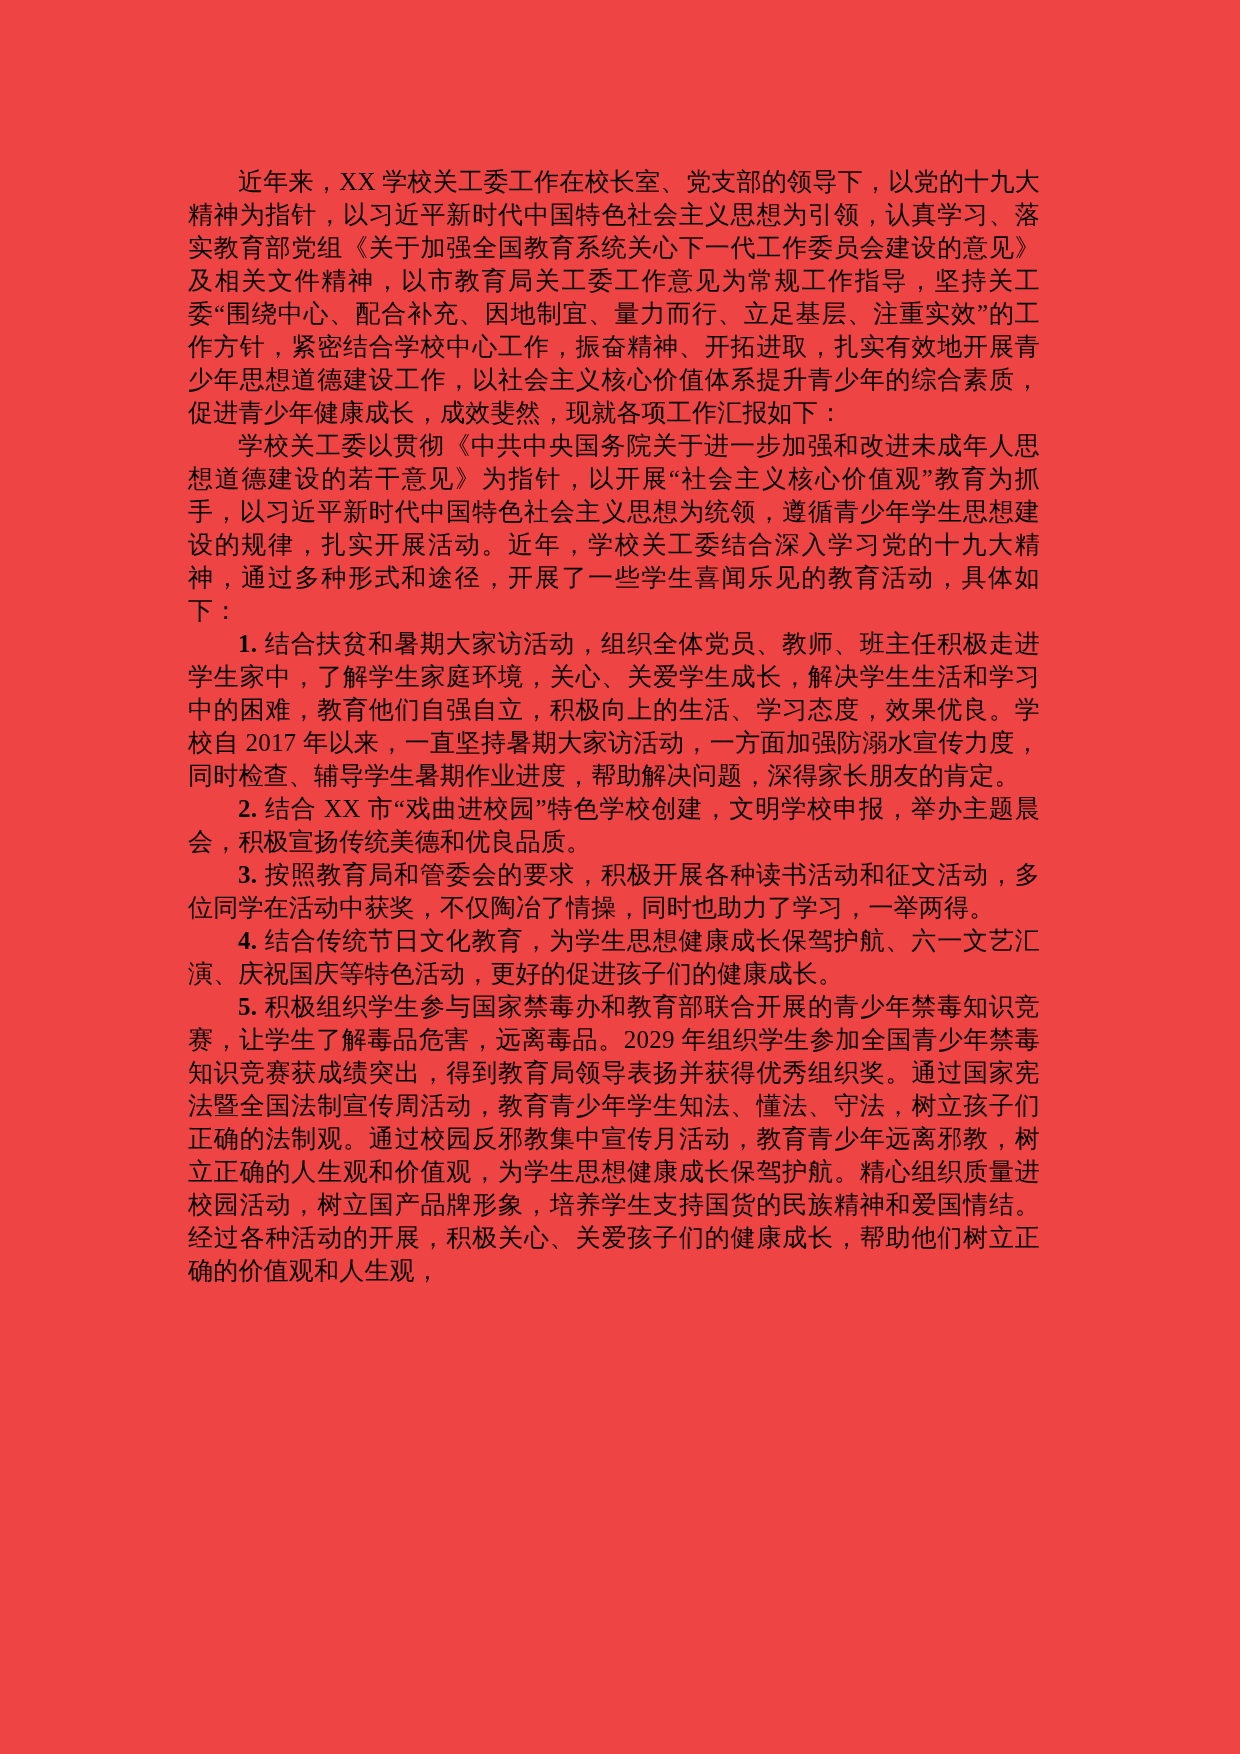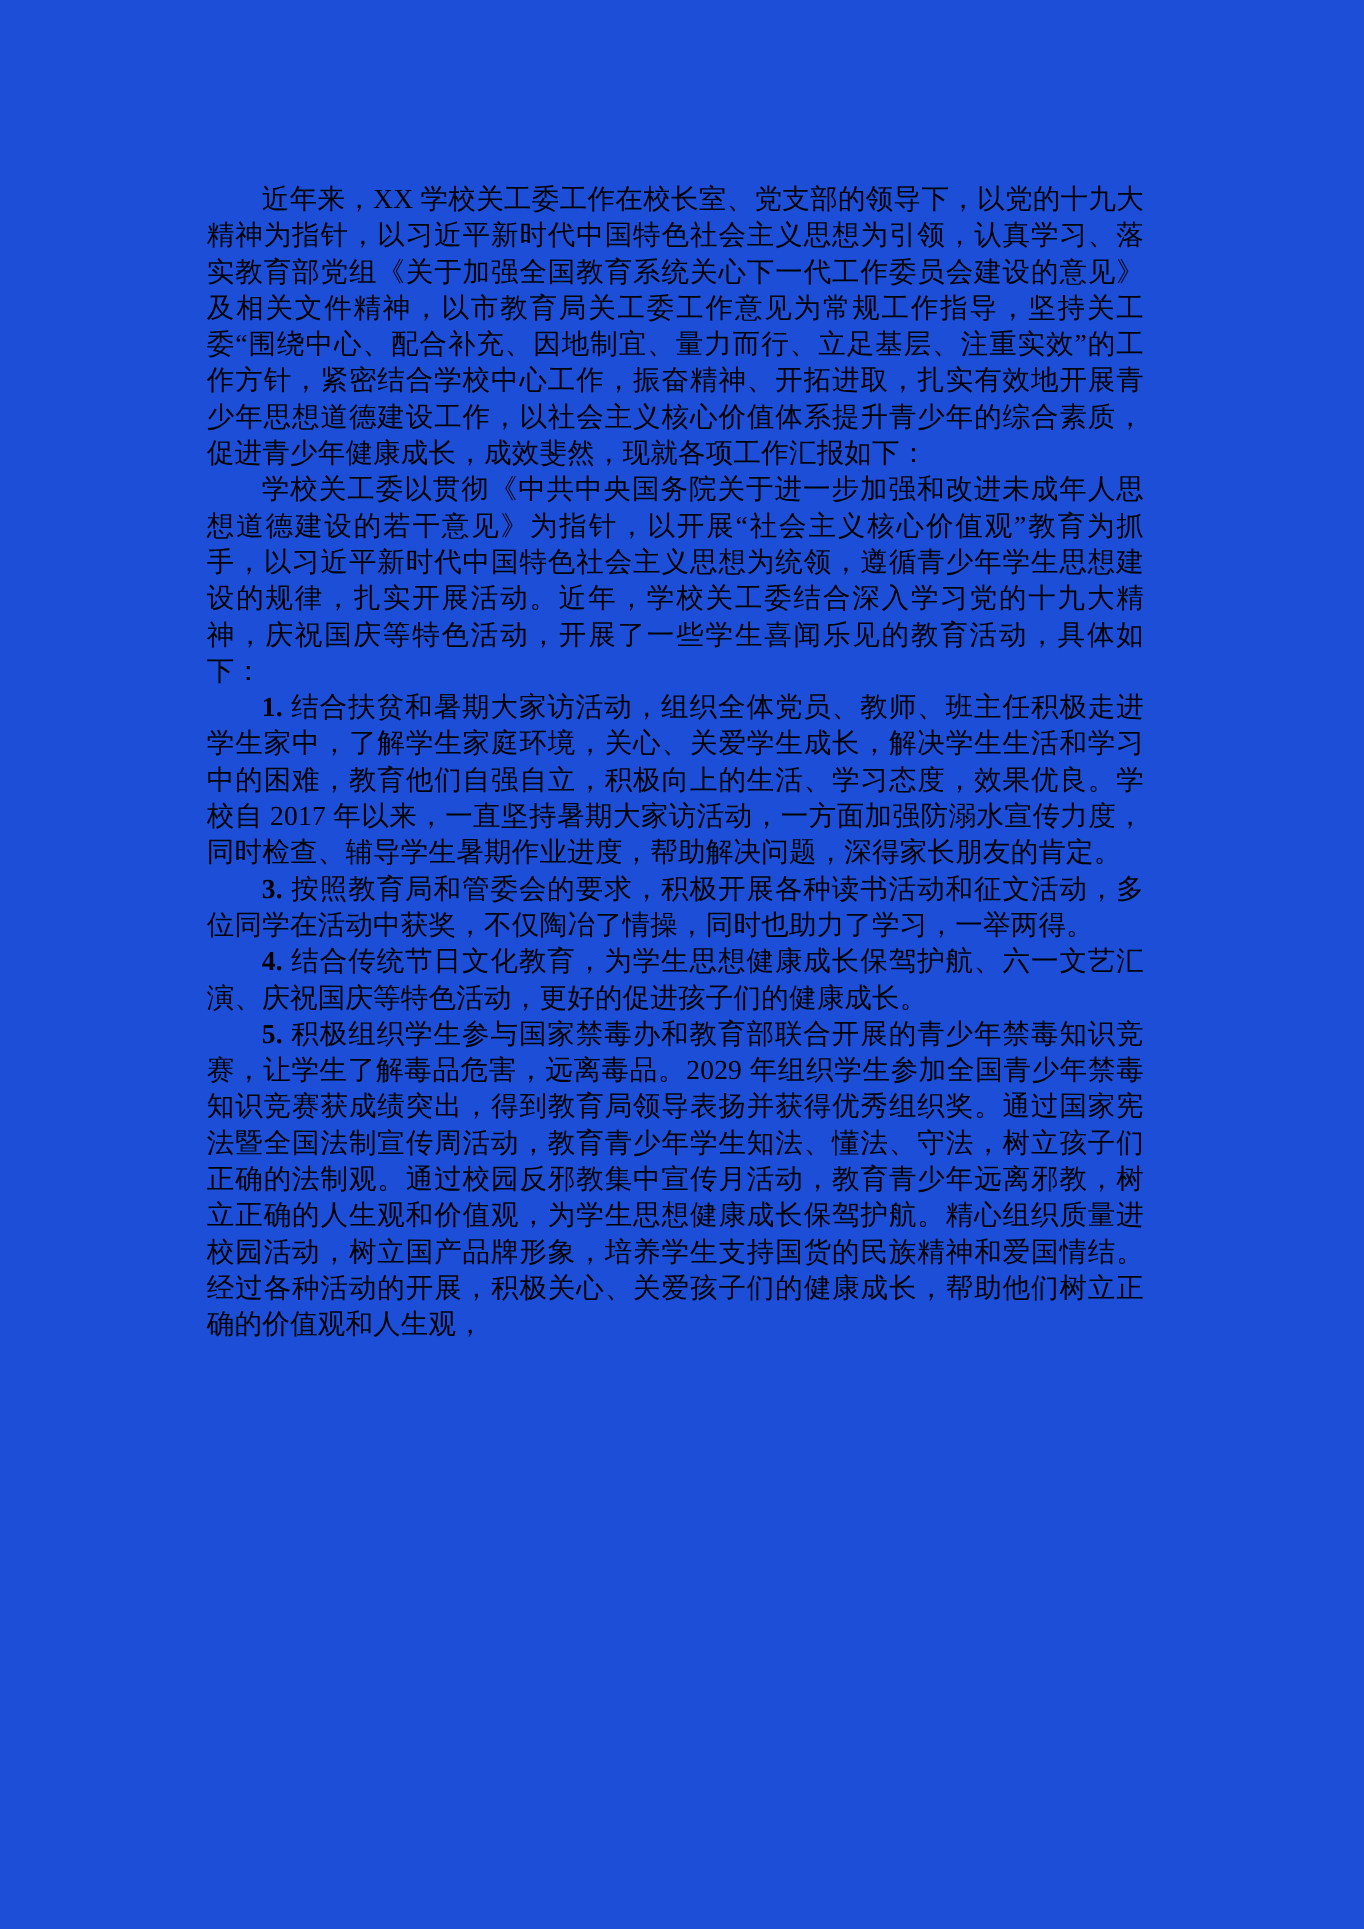--- a/index.html
+++ b/index.html
@@ -5,21 +5,21 @@
   html, body {
     margin: 0;
     padding: 0;
     background: #e8e8e8;
   }
   .page {
     position: relative;
     width: 1240px;
     height: 1754px;
     margin: 0 auto;
-    background: #1d4ed8;
+    background: #ef4444;
     overflow: hidden;
     font-family: "Liberation Serif", "DejaVu Serif", serif;
     color: #000000;
   }
   .content {
     position: absolute;
     left: 188px;
     top: 165px;
     width: 852px;
     font-size: 25px;
@@ -46,24 +46,25 @@
 <body>
 
 <div class="page">
   <div class="content">
 
     <p class="body">近年来，XX 学校关工委工作在校长室、党支部的领导下，以党的十九大精神为指针，以习近平新时代中国特色社会主义思想为引领，认真学习、落实教育部党组《关于加强全国教育系统关心下一代工作委员会建设的意见》及相关文件精神，以市教育局关工委工作意见为常规工作指导，坚持关工委“围绕中心、配合补充、因地制宜、量力而行、立足基层、注重实效”的工作方针，紧密结合学校中心工作，振奋精神、开拓进取，扎实有效地开展青少年思想道德建设工作，以社会主义核心价值体系提升青少年的综合素质，促进青少年健康成长，成效斐然，现就各项工作汇报如下：</p>
 
 
 
 
-    <p class="body">学校关工委以贯彻《中共中央国务院关于进一步加强和改进未成年人思想道德建设的若干意见》为指针，以开展“社会主义核心价值观”教育为抓手，以习近平新时代中国特色社会主义思想为统领，遵循青少年学生思想建设的规律，扎实开展活动。近年，学校关工委结合深入学习党的十九大精神，庆祝国庆等特色活动，开展了一些学生喜闻乐见的教育活动，具体如下：</p>
+    <p class="body">学校关工委以贯彻《中共中央国务院关于进一步加强和改进未成年人思想道德建设的若干意见》为指针，以开展“社会主义核心价值观”教育为抓手，以习近平新时代中国特色社会主义思想为统领，遵循青少年学生思想建设的规律，扎实开展活动。近年，学校关工委结合深入学习党的十九大精神，通过多种形式和途径，开展了一些学生喜闻乐见的教育活动，具体如下：</p>
 
     <p class="body"><span class="num">1.</span><span>结合扶贫和暑期大家访活动，组织全体党员、教师、班主任积极走进学生家中，了解学生家庭环境，关心、关爱学生成长，解决学生生活和学习中的困难，教育他们自强自立，积极向上的生活、学习态度，效果优良。学校自 2017 年以来，一直坚持暑期大家访活动，一方面加强防溺水宣传力度，同时检查、辅导学生暑期作业进度，帮助解决问题，深得家长朋友的肯定。</span></p>
 
+    <p class="body"><span class="num">2.</span><span>结合 XX 市“戏曲进校园”特色学校创建，文明学校申报，举办主题晨会，积极宣扬传统美德和优良品质。</span></p>
 
     <p class="body"><span class="num">3.</span><span>按照教育局和管委会的要求，积极开展各种读书活动和征文活动，多位同学在活动中获奖，不仅陶冶了情操，同时也助力了学习，一举两得。</span></p>
 
     <p class="body"><span class="num">4.</span><span>结合传统节日文化教育，为学生思想健康成长保驾护航、六一文艺汇演、庆祝国庆等特色活动，更好的促进孩子们的健康成长。</span></p>
 
     <p class="body"><span class="num">5.</span><span>积极组织学生参与国家禁毒办和教育部联合开展的青少年禁毒知识竞赛，让学生了解毒品危害，远离毒品。2029 年组织学生参加全国青少年禁毒知识竞赛获成绩突出，得到教育局领导表扬并获得优秀组织奖。通过国家宪法暨全国法制宣传周活动，教育青少年学生知法、懂法、守法，树立孩子们正确的法制观。通过校园反邪教集中宣传月活动，教育青少年远离邪教，树立正确的人生观和价值观，为学生思想健康成长保驾护航。精心组织质量进校园活动，树立国产品牌形象，培养学生支持国货的民族精神和爱国情结。经过各种活动的开展，积极关心、关爱孩子们的健康成长，帮助他们树立正确的价值观和人生观，</span></p>
 
   </div>
 </div>
 

